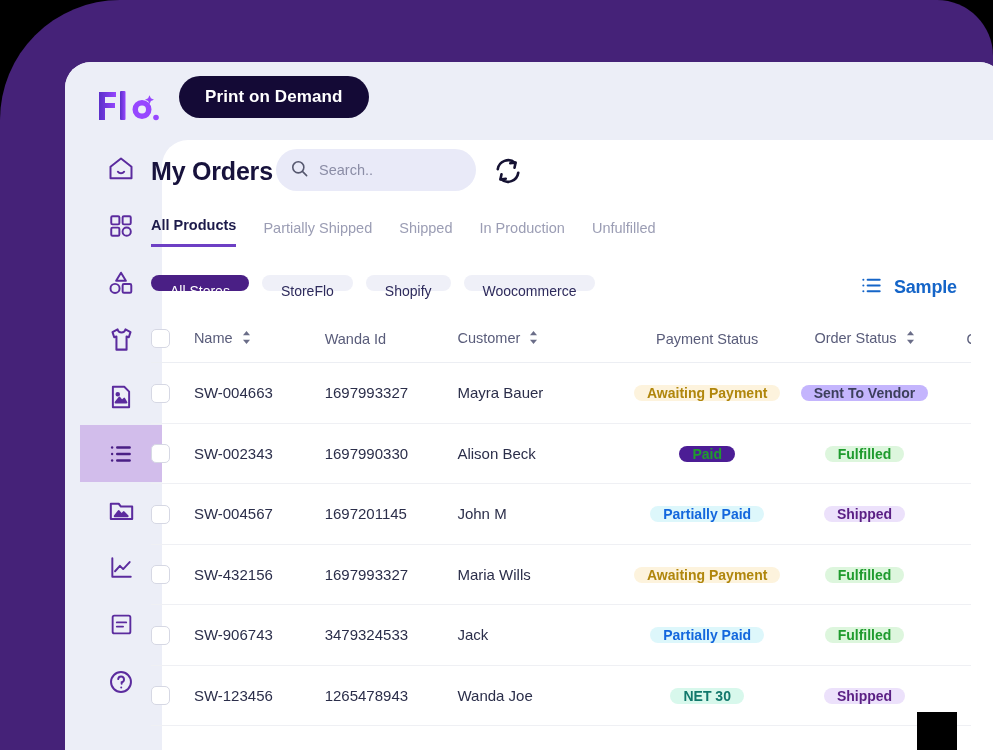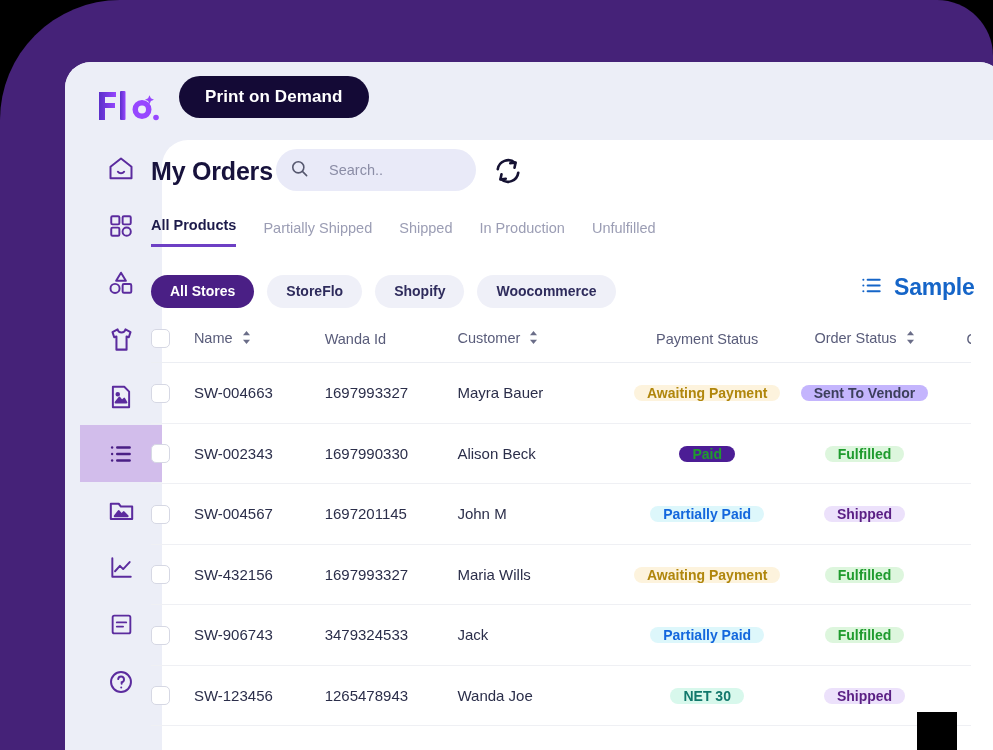--- a/index.html
+++ b/index.html
@@ -104,21 +104,21 @@
     display: flex;
     align-items: center;
     padding-left: 14px;
   }
   #search-input {
     border: none; outline: none;
     background: transparent;
     font-family: "Liberation Sans", sans-serif;
     font-size: 14.5px;
     color: #5d6078;
-    margin-left: 20px;
+    margin-left: 10px;
     width: 130px;
   }
   #search-input::placeholder { color: #8b8da6; }
   #refresh-btn {
     position: absolute;
     left: 428px; top: 94px;
     width: 30px; height: 30px;
     cursor: pointer;
     background: none; border: none;
     padding: 0;
@@ -146,45 +146,45 @@
   }
 
   
   #stores {
     position: absolute;
     left: 86px; top: 213px;
     display: flex;
     gap: 13px;
   }
   .pill {
-    height: 33px;
+    height: 16px;
     padding: 0 19px;
     border-radius: 17px;
     background: #eff0f8;
     color: #2e2b5c;
     font-size: 14px;
-    font-weight: bold;
+    font-weight: normal;
     line-height: 33px;
     cursor: pointer;
     white-space: nowrap;
   }
   .pill.active { background: #4a1f85; color: #ffffff; }
 
   
   #sample-link {
     position: absolute;
     left: 795px; top: 212px;
     display: flex;
     align-items: center;
     gap: 11px;
     cursor: pointer;
     white-space: nowrap;
   }
   #sample-label {
-    font-size: 23px;
+    font-size: 18px;
     font-weight: bold;
     color: #1565c8;
     letter-spacing: -0.2px;
   }
 
   
   #table-wrap {
     position: absolute;
     left: 86px; top: 254px;
     width: 820px;

